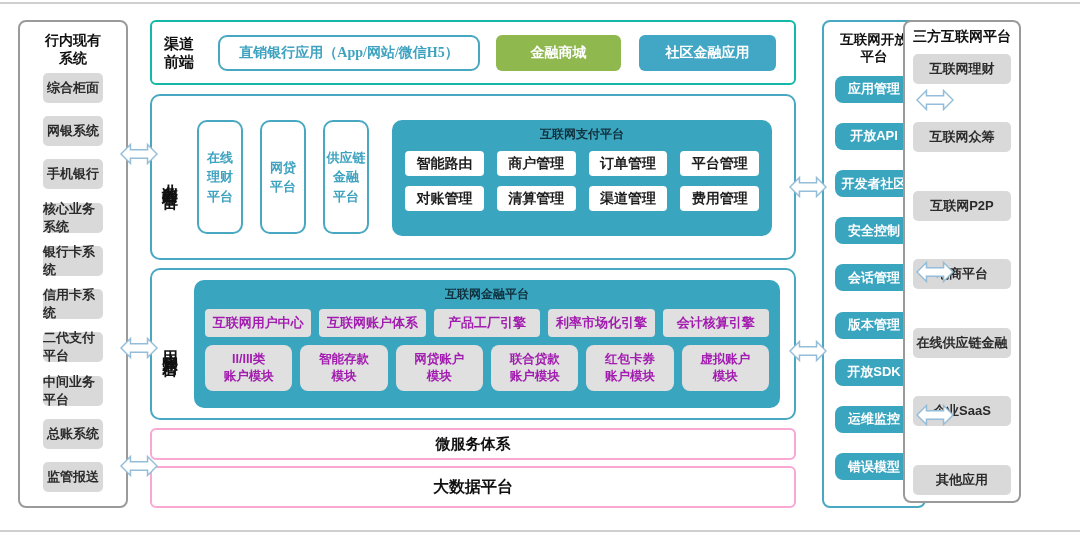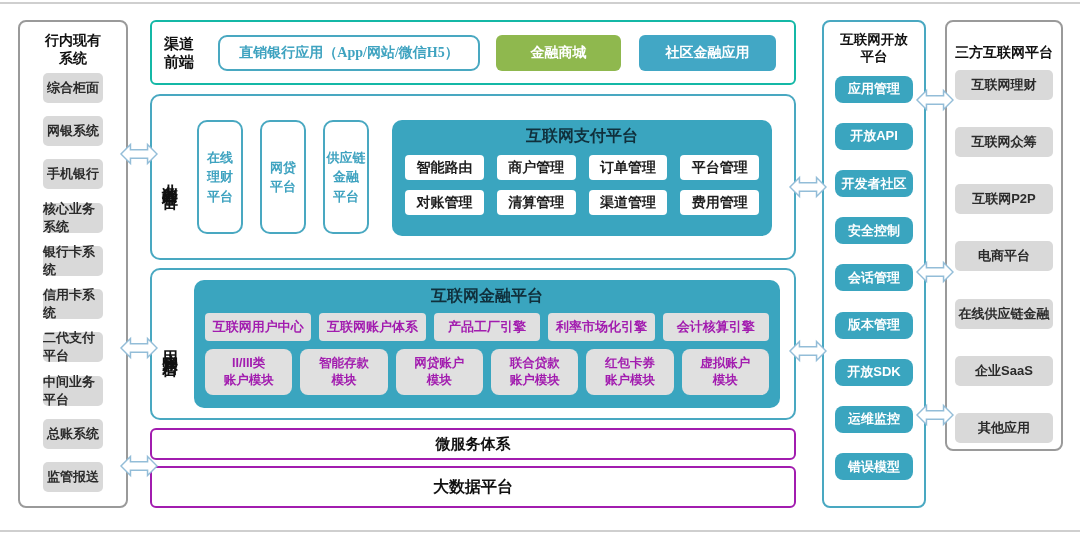--- a/index.html
+++ b/index.html
@@ -29,42 +29,42 @@
   .blue-pill { margin-left:18px; width:137px; height:36px; background:#42a7c5; border-radius:6px; color:#fff; font-weight:bold; font-size:14px; display:flex; align-items:center; justify-content:center; }
 
   .section-box { border:2px solid #49a8c1; border-radius:10px; }
   .vlabel { position:absolute; left:7px; top:50%; transform:translateY(-50%); writing-mode:vertical-lr; text-orientation:upright; font-weight:bold; font-size:16px; color:#111; letter-spacing:2px; }
 
   .biz-box { top:94px; height:166px; }
   .pillars { position:absolute; left:45px; top:24px; display:flex; gap:17px; }
   .pillar { width:46px; height:114px; border:2px solid #49a8c1; border-radius:10px; color:#3fa3c0; font-weight:bold; font-size:13px; line-height:1.5; display:flex; align-items:center; justify-content:center; text-align:center; }
   .teal-big { position:absolute; background:#3aa5bf; border-radius:10px; }
   .pay-box { left:240px; top:24px; width:380px; height:116px; }
-  .teal-big-title { text-align:center; font-weight:bold; font-size:16px; color:#10303c; margin-top:6px; }
+  .teal-big-title { text-align:center; font-weight:bold; font-size:12px; color:#10303c; margin-top:6px; }
   .pay-grid { display:grid; grid-template-columns:repeat(4,1fr); column-gap:13px; row-gap:10px; padding:0 13px; margin-top:8px; }
   .white-item { background:#fff; border-radius:4px; height:25px; display:flex; align-items:center; justify-content:center; font-weight:bold; font-size:14px; color:#1e1e1e; }
 
   .user-box { top:268px; height:152px; }
   .fin-box { left:42px; top:10px; width:586px; height:128px; }
   .fin-row1 { display:flex; gap:8px; padding:0 11px; margin-top:6px; }
   .fin-row1 .lg-item { flex:1; height:28px; }
   .fin-row2 { display:flex; gap:8px; padding:0 11px; margin-top:8px; }
   .fin-row2 .lg-item { flex:1; height:46px; font-size:12.5px; line-height:1.35; border-radius:8px; }
   .lg-item { background:#e0e0e0; border-radius:4px; display:flex; align-items:center; justify-content:center; text-align:center; font-weight:bold; font-size:13px; color:#a21caf; }
 
-  .bar { border:2px solid #a21caf; border-radius:6px; display:flex; align-items:center; justify-content:center; font-weight:bold; color:#111; background:#fff; }
+  .bar { border:2px solid #f9a8d4; border-radius:6px; display:flex; align-items:center; justify-content:center; font-weight:bold; color:#111; background:#fff; }
   .bar1 { top:428px; height:32px; font-size:15px; }
   .bar2 { top:466px; height:42px; font-size:16px; }
 
   
   .open-panel { left:822px; top:20px; width:104px; height:488px; padding:10px 11px 26px; display:flex; flex-direction:column; }
   .open-panel .panel-title { font-size:13.5px; margin-bottom:10px; }
   .teal-item { background:#3aa5bf; border-radius:8px; height:27px; display:flex; align-items:center; justify-content:center; color:#fff; font-weight:bold; font-size:13px; }
 
-  .third-panel { left:945px; top:20px; width:118px; height:431px; padding:22px 8px 6px; display:flex; flex-direction:column; }
+  .third-panel { left:903px; top:20px; width:118px; height:483px; padding:6px 8px 6px; display:flex; flex-direction:column; }
   .third-panel .panel-title { font-size:14px; margin-bottom:8px; }
 
   
   .arrow { position:absolute; width:38px; height:24px; z-index:6; }
   .arrow svg { display:block; width:100%; height:100%; }
 </style>
 </head>
 <body>
 
 <div class="canvas">

